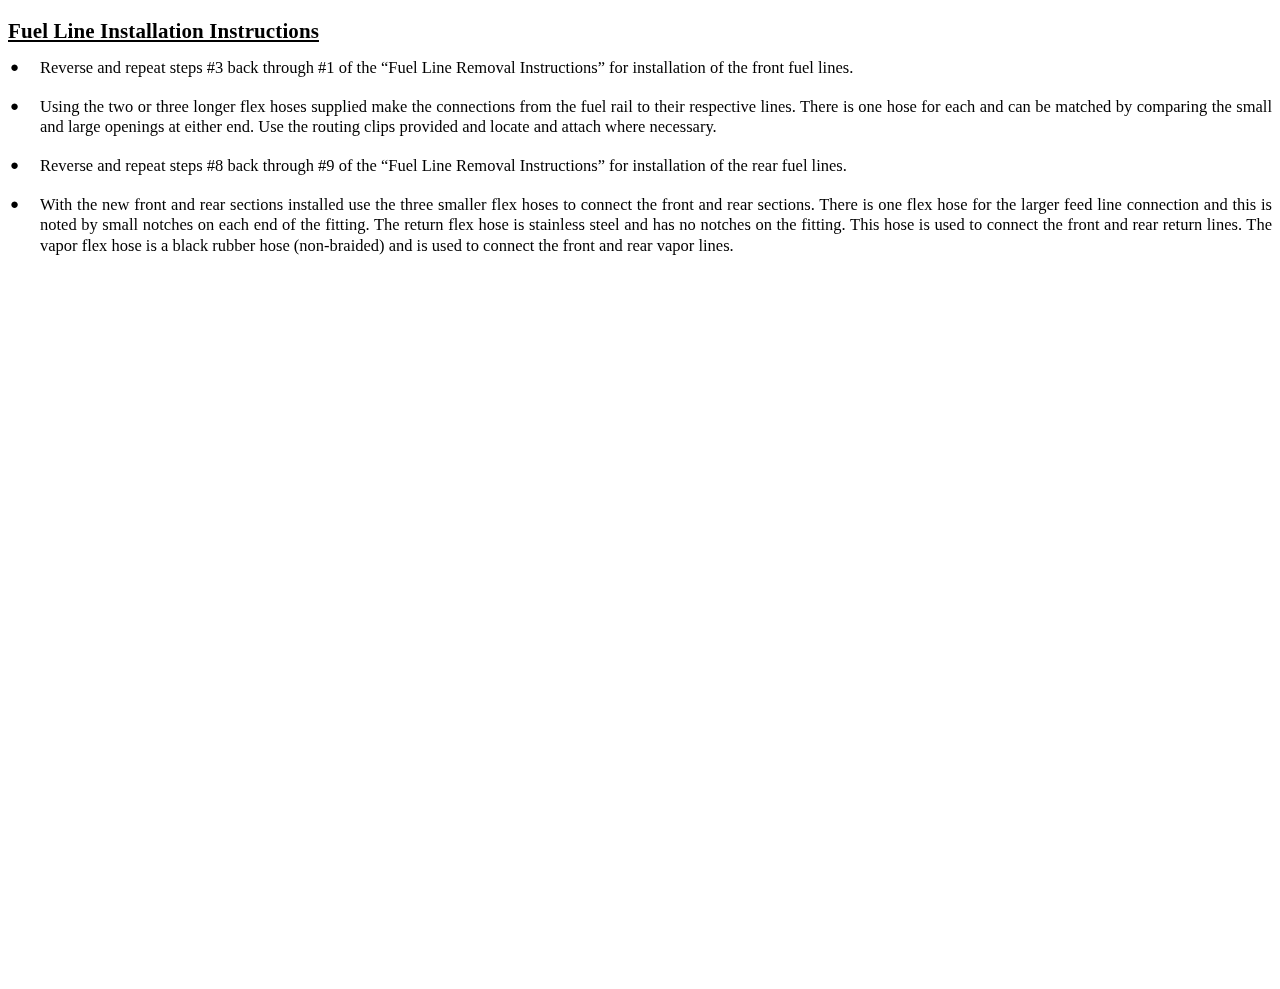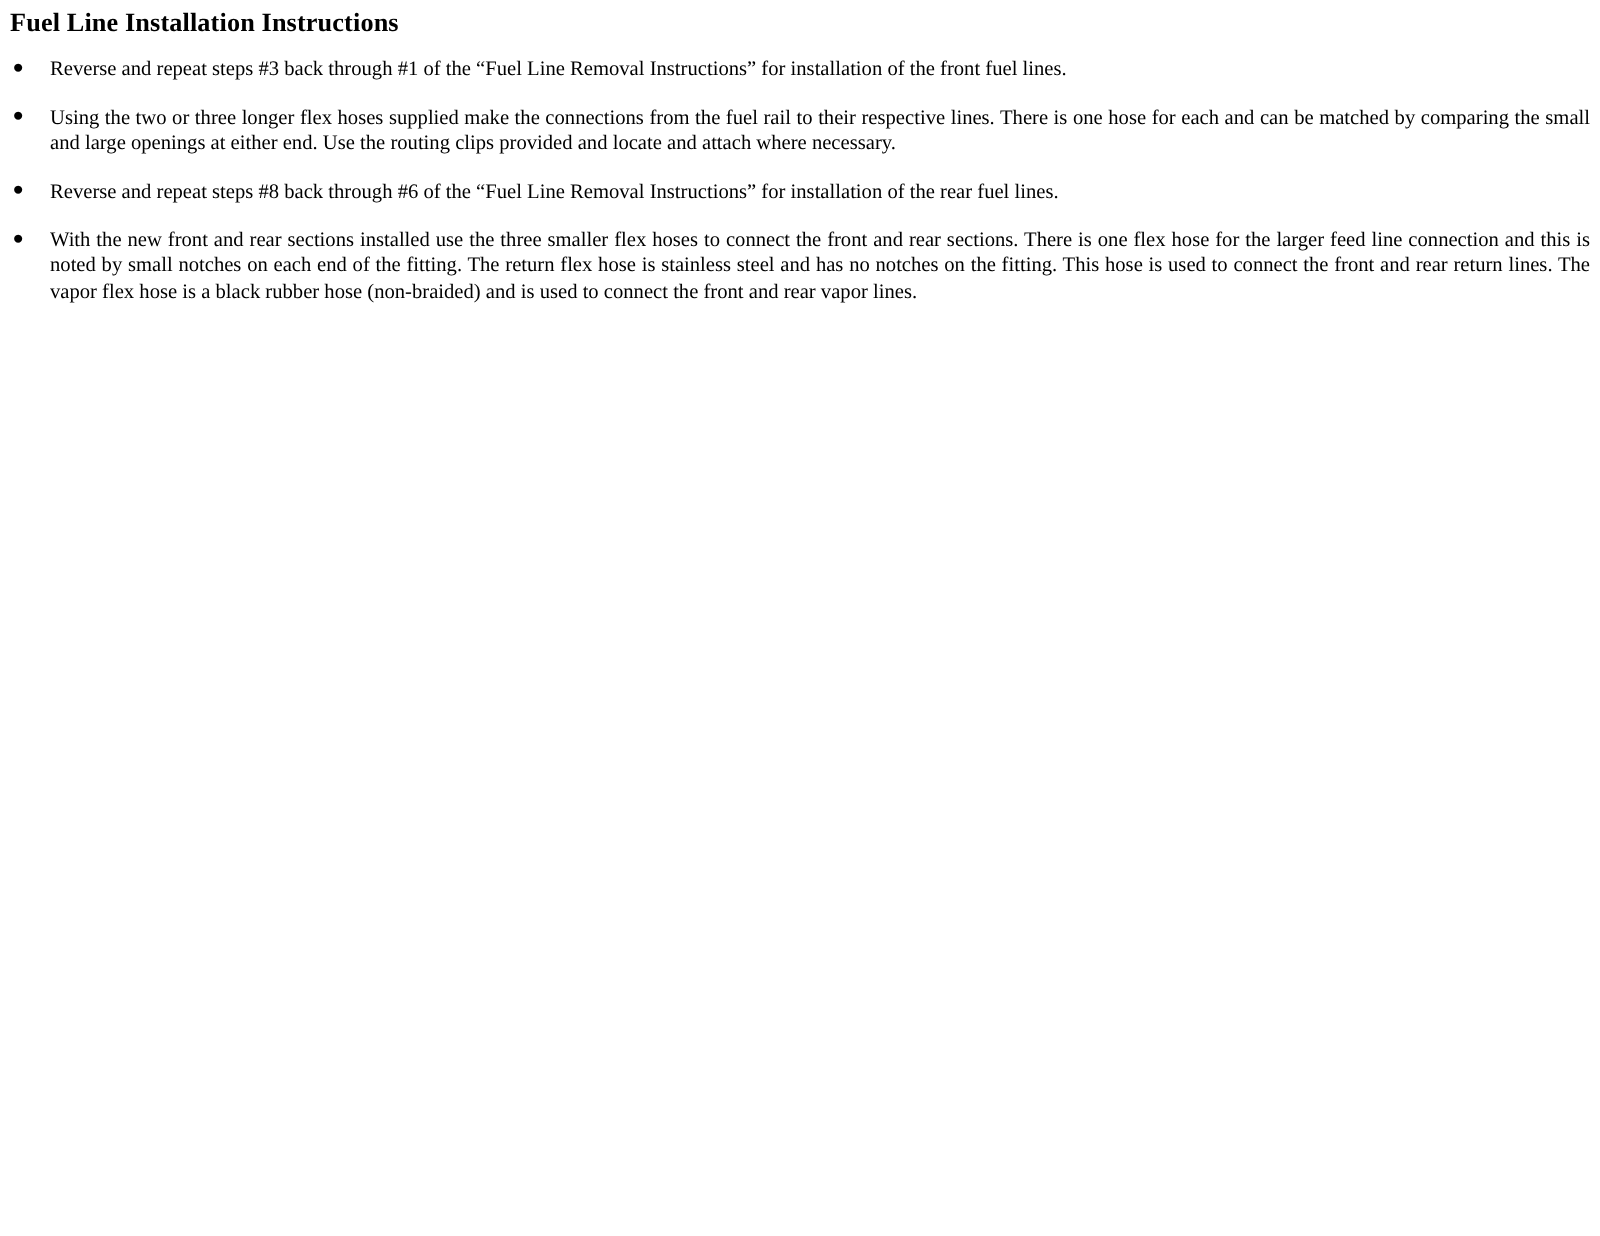--- a/index.html
+++ b/index.html
@@ -17,22 +17,23 @@
   .page {
     position: relative;
     width: 1280px;
     height: 989px;
     box-sizing: border-box;
     padding: 6px 4px 0 4px;
   }
   .doc-title {
     font-size: 21px;
     font-weight: bold;
+    text-decoration: underline;
     line-height: 1.2;
-    margin: 0 0 14px 4px;
+    margin: 13px 0 14px 4px;
     letter-spacing: 0.1px;
   }
   .bullet-list {
     list-style: none;
     margin: 0;
     padding: 0;
   }
   .bullet-item {
     position: relative;
     margin: 0 0 18px 0;
@@ -71,21 +72,21 @@
       <span class="bullet-text">Reverse and repeat steps #3 back through #1 of the “Fuel Line Removal Instructions” for installation of the front fuel lines.</span>
     </li>
 
     <li class="bullet-item">
       <span class="bullet-marker">●</span>
       <span class="bullet-text">Using the two or three longer flex hoses supplied make the connections from the fuel rail to their respective lines. There is one hose for each and can be matched by comparing the small and large openings at either end. Use the routing clips provided and locate and attach where necessary.</span>
     </li>
 
     <li class="bullet-item">
       <span class="bullet-marker">●</span>
-      <span class="bullet-text">Reverse and repeat steps #8 back through #6 of the “Fuel Line Removal Instructions” for installation of the rear fuel lines.</span>
+      <span class="bullet-text">Reverse and repeat steps #8 back through #9 of the “Fuel Line Removal Instructions” for installation of the rear fuel lines.</span>
     </li>
 
     <li class="bullet-item">
       <span class="bullet-marker">●</span>
       <span class="bullet-text">With the new front and rear sections installed use the three smaller flex hoses to connect the front and rear sections. There is one flex hose for the larger feed line connection and this is noted by small notches on each end of the fitting. The return flex hose is stainless steel and has no notches on the fitting. This hose is used to connect the front and rear return lines. The vapor flex hose is a black rubber hose (non-braided) and is used to connect the front and rear vapor lines.</span>
     </li>
 
   </ul>
 
 </div>

